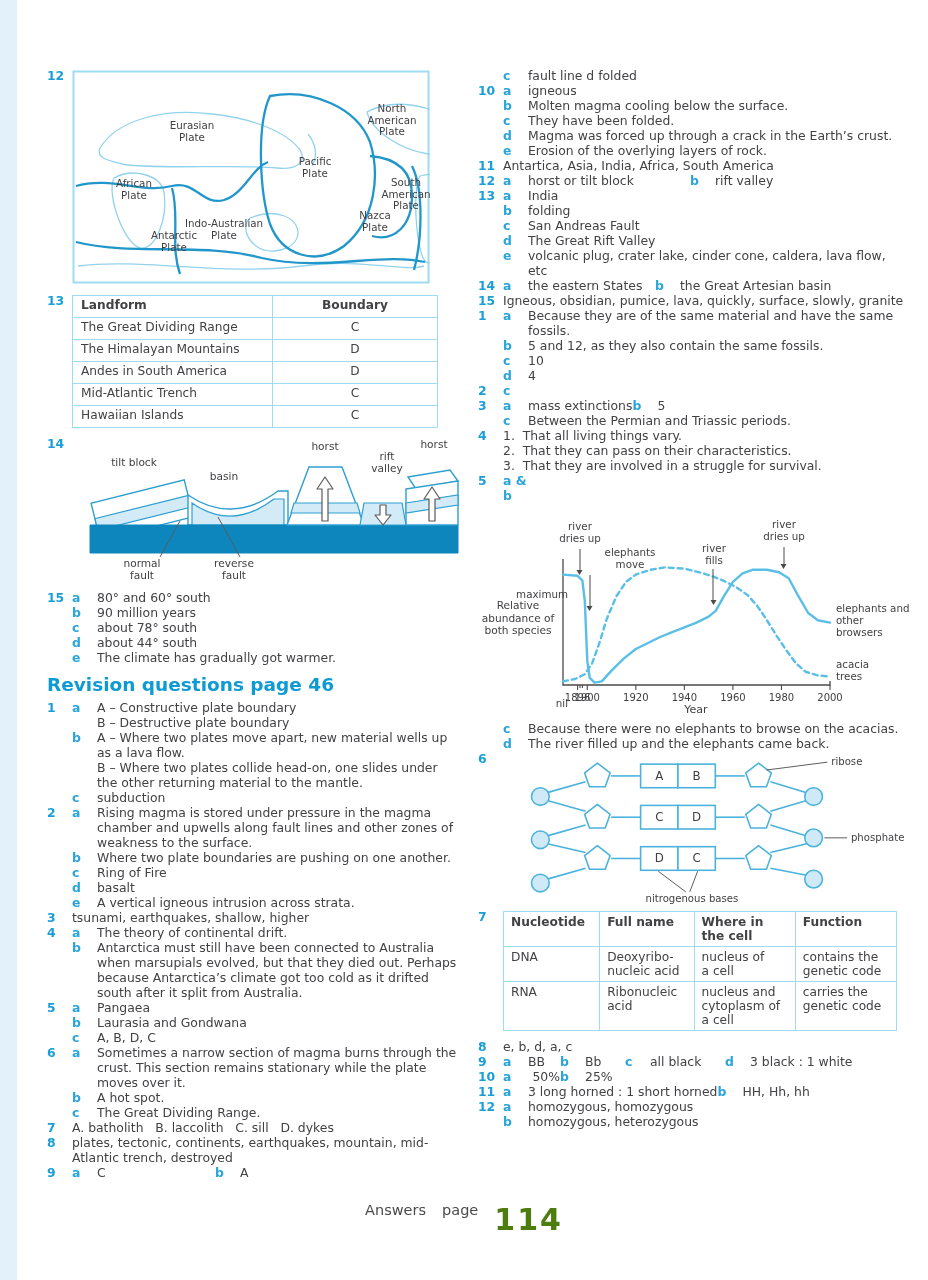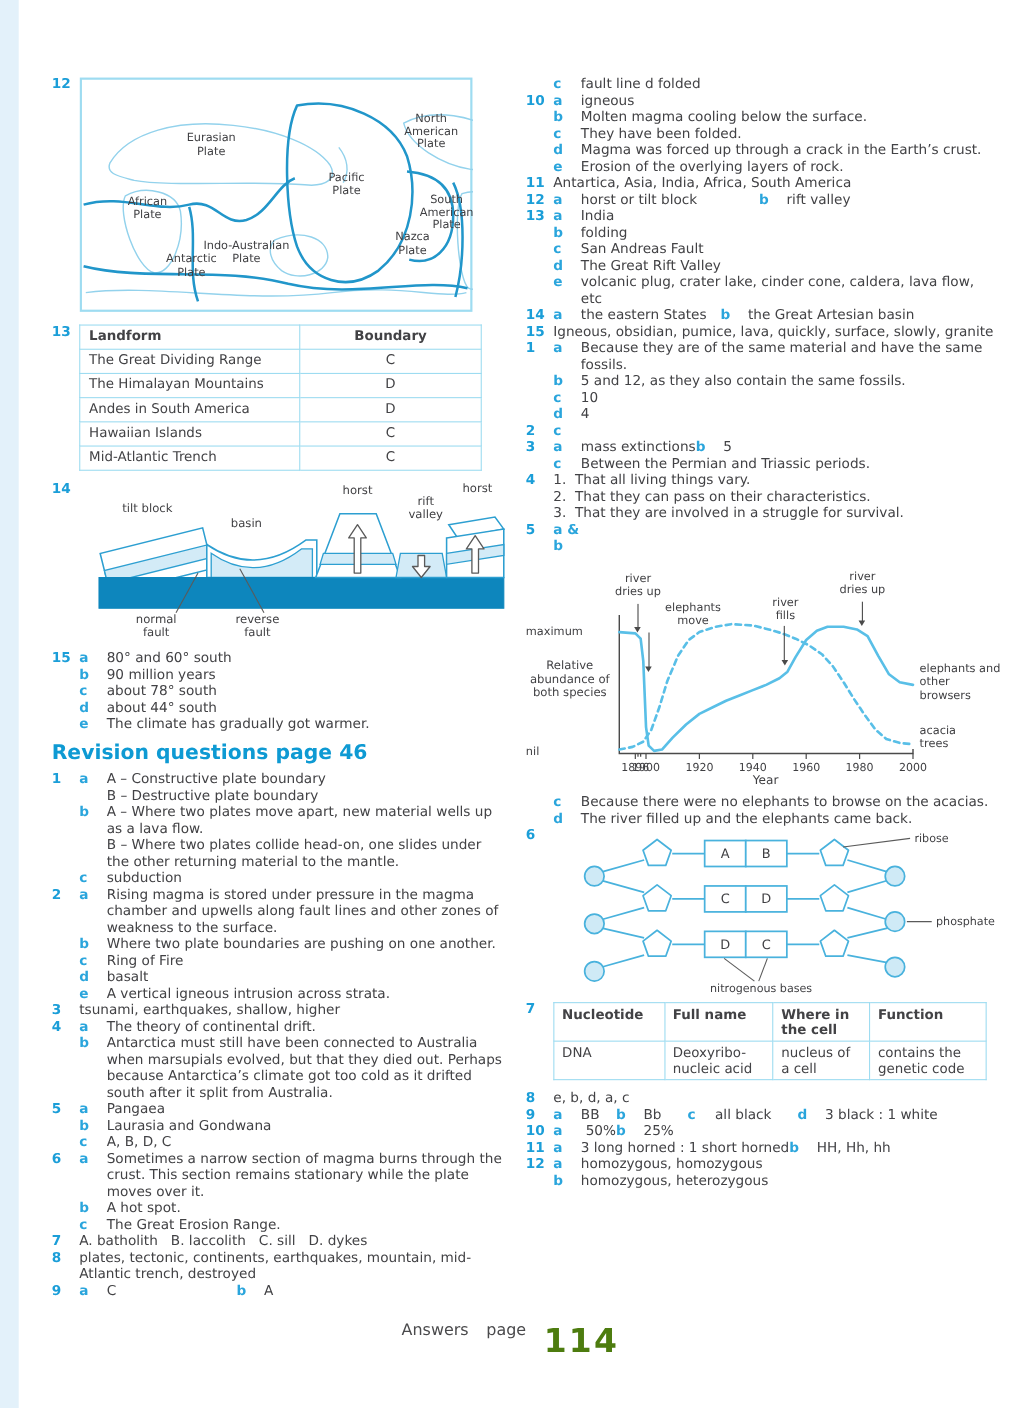--- a/index.html
+++ b/index.html
@@ -46,21 +46,21 @@
   .dark{fill:#0d86bd;stroke:#0d86bd;}
   .arrowp{fill:#fff;stroke:#5a5a5a;stroke-width:1.2;stroke-linejoin:round;}
   .leader{stroke:#5a5a5a;stroke-width:1;fill:none;}
   
   .chart{position:relative;width:428px;height:212px;margin:4px 0 2px 0;}
   .axis{fill:none;stroke:#4a4a4a;stroke-width:1.3;}
   .curve{fill:none;stroke:#59bfe7;stroke-width:2.4;stroke-linejoin:round;stroke-linecap:round;}
   .ticks text{font-size:10px;fill:#3f3f42;text-anchor:middle;}
   .ticks line{stroke:#4a4a4a;stroke-width:1.1;}
   .xlab{font-size:11px;fill:#3f3f42;text-anchor:middle;}
-  .yedge{position:absolute;left:0;width:78px;text-align:left;font-size:10.3px;color:#3f3f42;}
+  .yedge{position:absolute;left:12px;width:78px;text-align:right;font-size:10.3px;color:#3f3f42;margin-top:20px;}
   .ylab{position:absolute;left:0;width:80px;text-align:center;font-size:10.6px;
     line-height:1.18;color:#3f3f42;}
   .ann{position:absolute;transform:translateX(-50%);text-align:center;font-size:10.3px;
     color:#3f3f42;white-space:pre-line;line-height:1.12;}
   .ann-arrow{position:absolute;width:0;border-left:1.2px solid #4a4a4a;transform:translateX(-50%);}
   .ann-arrow::after{content:"";position:absolute;left:-3.9px;bottom:-5px;width:0;height:0;
     border:3.3px solid transparent;border-top:5px solid #4a4a4a;}
   .slabel{position:absolute;font-size:10.3px;line-height:1.15;color:#3f3f42;}
   
   .dnafig{position:relative;width:403px;height:152px;margin:2px 0 4px 0;}
@@ -148,26 +148,26 @@
                 <td>The Himalayan Mountains</td>
                 <td>D</td>
               </tr>
 
               <tr>
                 <td>Andes in South America</td>
                 <td>D</td>
               </tr>
 
               <tr>
-                <td>Hawaiian Islands</td>
+                <td>Mid-Atlantic Trench</td>
                 <td>C</td>
               </tr>
 
               <tr>
-                <td>Mid-Atlantic Trench</td>
+                <td>Hawaiian Islands</td>
                 <td>C</td>
               </tr>
             </tbody>
         </table>
       </div>
 
       <div class="figrow">
         <span class="fignum">14</span>
         <div class="faultfig">
           <svg width="388" height="148" viewBox="0 0 388 148">
@@ -419,21 +419,21 @@
                 <span class="txt">A hot spot.</span>
               </span>
             </span>
           </div>
 
           <div class="line">
             <span class="num"></span>
             <span class="segs">
               <span class="seg">
                 <span class="let">c</span>
-                <span class="txt">The Great Erosion Range.</span>
+                <span class="txt">The Great Dividing Range.</span>
               </span>
             </span>
           </div>
 
           <div class="line">
             <span class="num">7</span>
             <span class="segs">
               <span class="seg">
                 <span class="txt">A. batholith   B. laccolith   C. sill   D. dykes</span>
               </span>
@@ -864,20 +864,30 @@
               <tr>
                 <td>DNA</td>
                 <td>Deoxyribo-
 nucleic acid</td>
                 <td>nucleus of
 a cell</td>
                 <td>contains the
 genetic code</td>
               </tr>
 
+              <tr>
+                <td>RNA</td>
+                <td>Ribonucleic
+acid</td>
+                <td>nucleus and
+cytoplasm of
+a cell</td>
+                <td>carries the
+genetic code</td>
+              </tr>
             </tbody>
         </table>
       </div>
 
       <div class="anslist">
 
           <div class="line">
             <span class="num">8</span>
             <span class="segs">
               <span class="seg">

